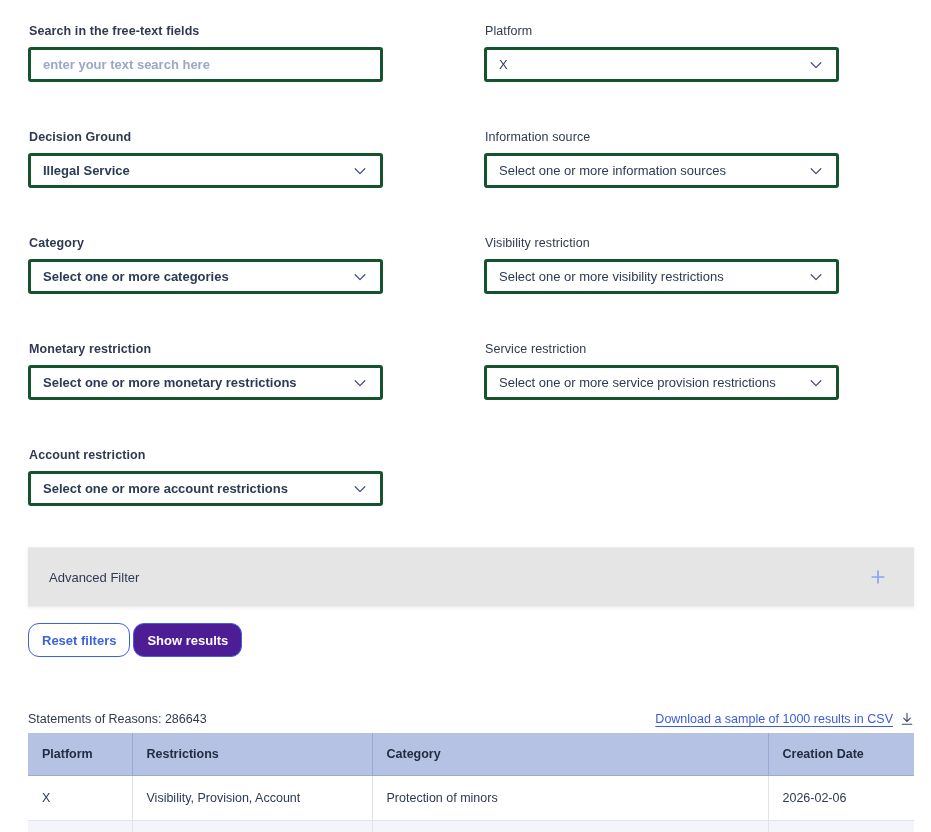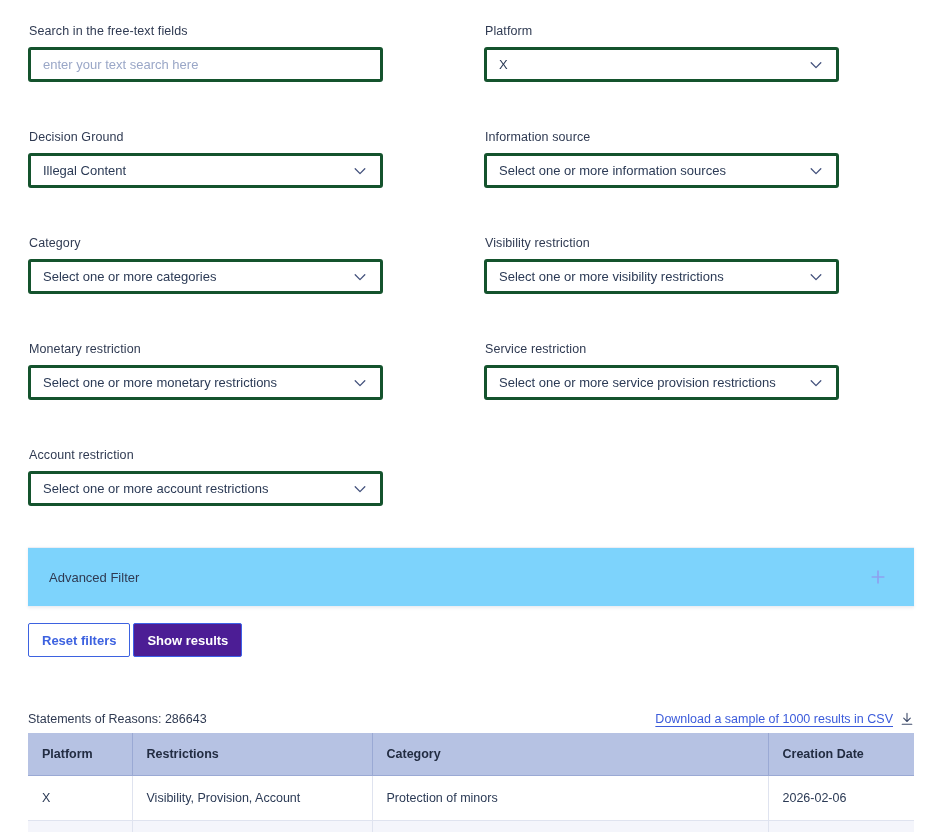--- a/index.html
+++ b/index.html
@@ -34,21 +34,21 @@
   .form-row {
     position: absolute;
     left: 0;
     width: 931px;
     height: 106px;
   }
   .field {
     position: absolute;
     top: 0;
   }
-  .field.col-left  { left: 28px; width: 355px; }
+  .field.col-left  { left: 28px; width: 355px; font-weight: bold; }
   .field.col-right { left: 484px; width: 355px; }
 
   .field-label {
     display: block;
     font-size: 12.5px;
     line-height: 15px;
     color: #2f3a52;
     margin: 0 0 8px 1px;
     letter-spacing: 0.1px;
     white-space: nowrap;
@@ -91,21 +91,21 @@
   }
   .chev svg { display: block; }
 
   
   .advanced-filter {
     position: absolute;
     left: 28px;
     top: 547px;
     width: 886px;
     height: 60px;
-    background: #7dd3fc;
+    background: #e5e5e5;
     border-top: 1px solid #eceef4;
     border-bottom: 1px solid #eceef4;
     box-shadow: 0 1px 3px rgba(40,50,90,0.09);
     display: flex;
     align-items: center;
     justify-content: space-between;
     padding: 0 27px 0 21px;
     cursor: pointer;
   }
   .advanced-filter .af-label {
@@ -125,21 +125,21 @@
     top: 623px;
     display: flex;
     align-items: stretch;
     gap: 0;
   }
   .btn {
     height: 34px;
     font-family: "Liberation Sans", sans-serif;
     font-size: 13px;
     font-weight: bold;
-    border-radius: 2px;
+    border-radius: 11px;
     cursor: pointer;
     display: inline-flex;
     align-items: center;
     justify-content: center;
     padding: 0 13px;
     line-height: 1;
   }
   .btn-reset {
     background: #ffffff;
     color: #3d62e0;
@@ -258,21 +258,21 @@
               </svg>
           </span>
         </div>
       </div>
     </div>
 
     <div class="form-row" style="top:130px;">
       <div class="field col-left">
         <span class="field-label">Decision Ground</span>
         <div class="control">
-          <span class="value">Illegal Content</span>
+          <span class="value">Illegal Service</span>
           <span class="chev">
             <svg viewBox="0 0 16 16" width="16" height="16" aria-hidden="true">
                 <path d="M3.2 5.8 L8 10.6 L12.8 5.8" fill="none" stroke="#44527d" stroke-width="1.3" stroke-linecap="round" stroke-linejoin="round"></path>
               </svg>
           </span>
         </div>
       </div>
       <div class="field col-right">
         <span class="field-label">Information source</span>
         <div class="control">

